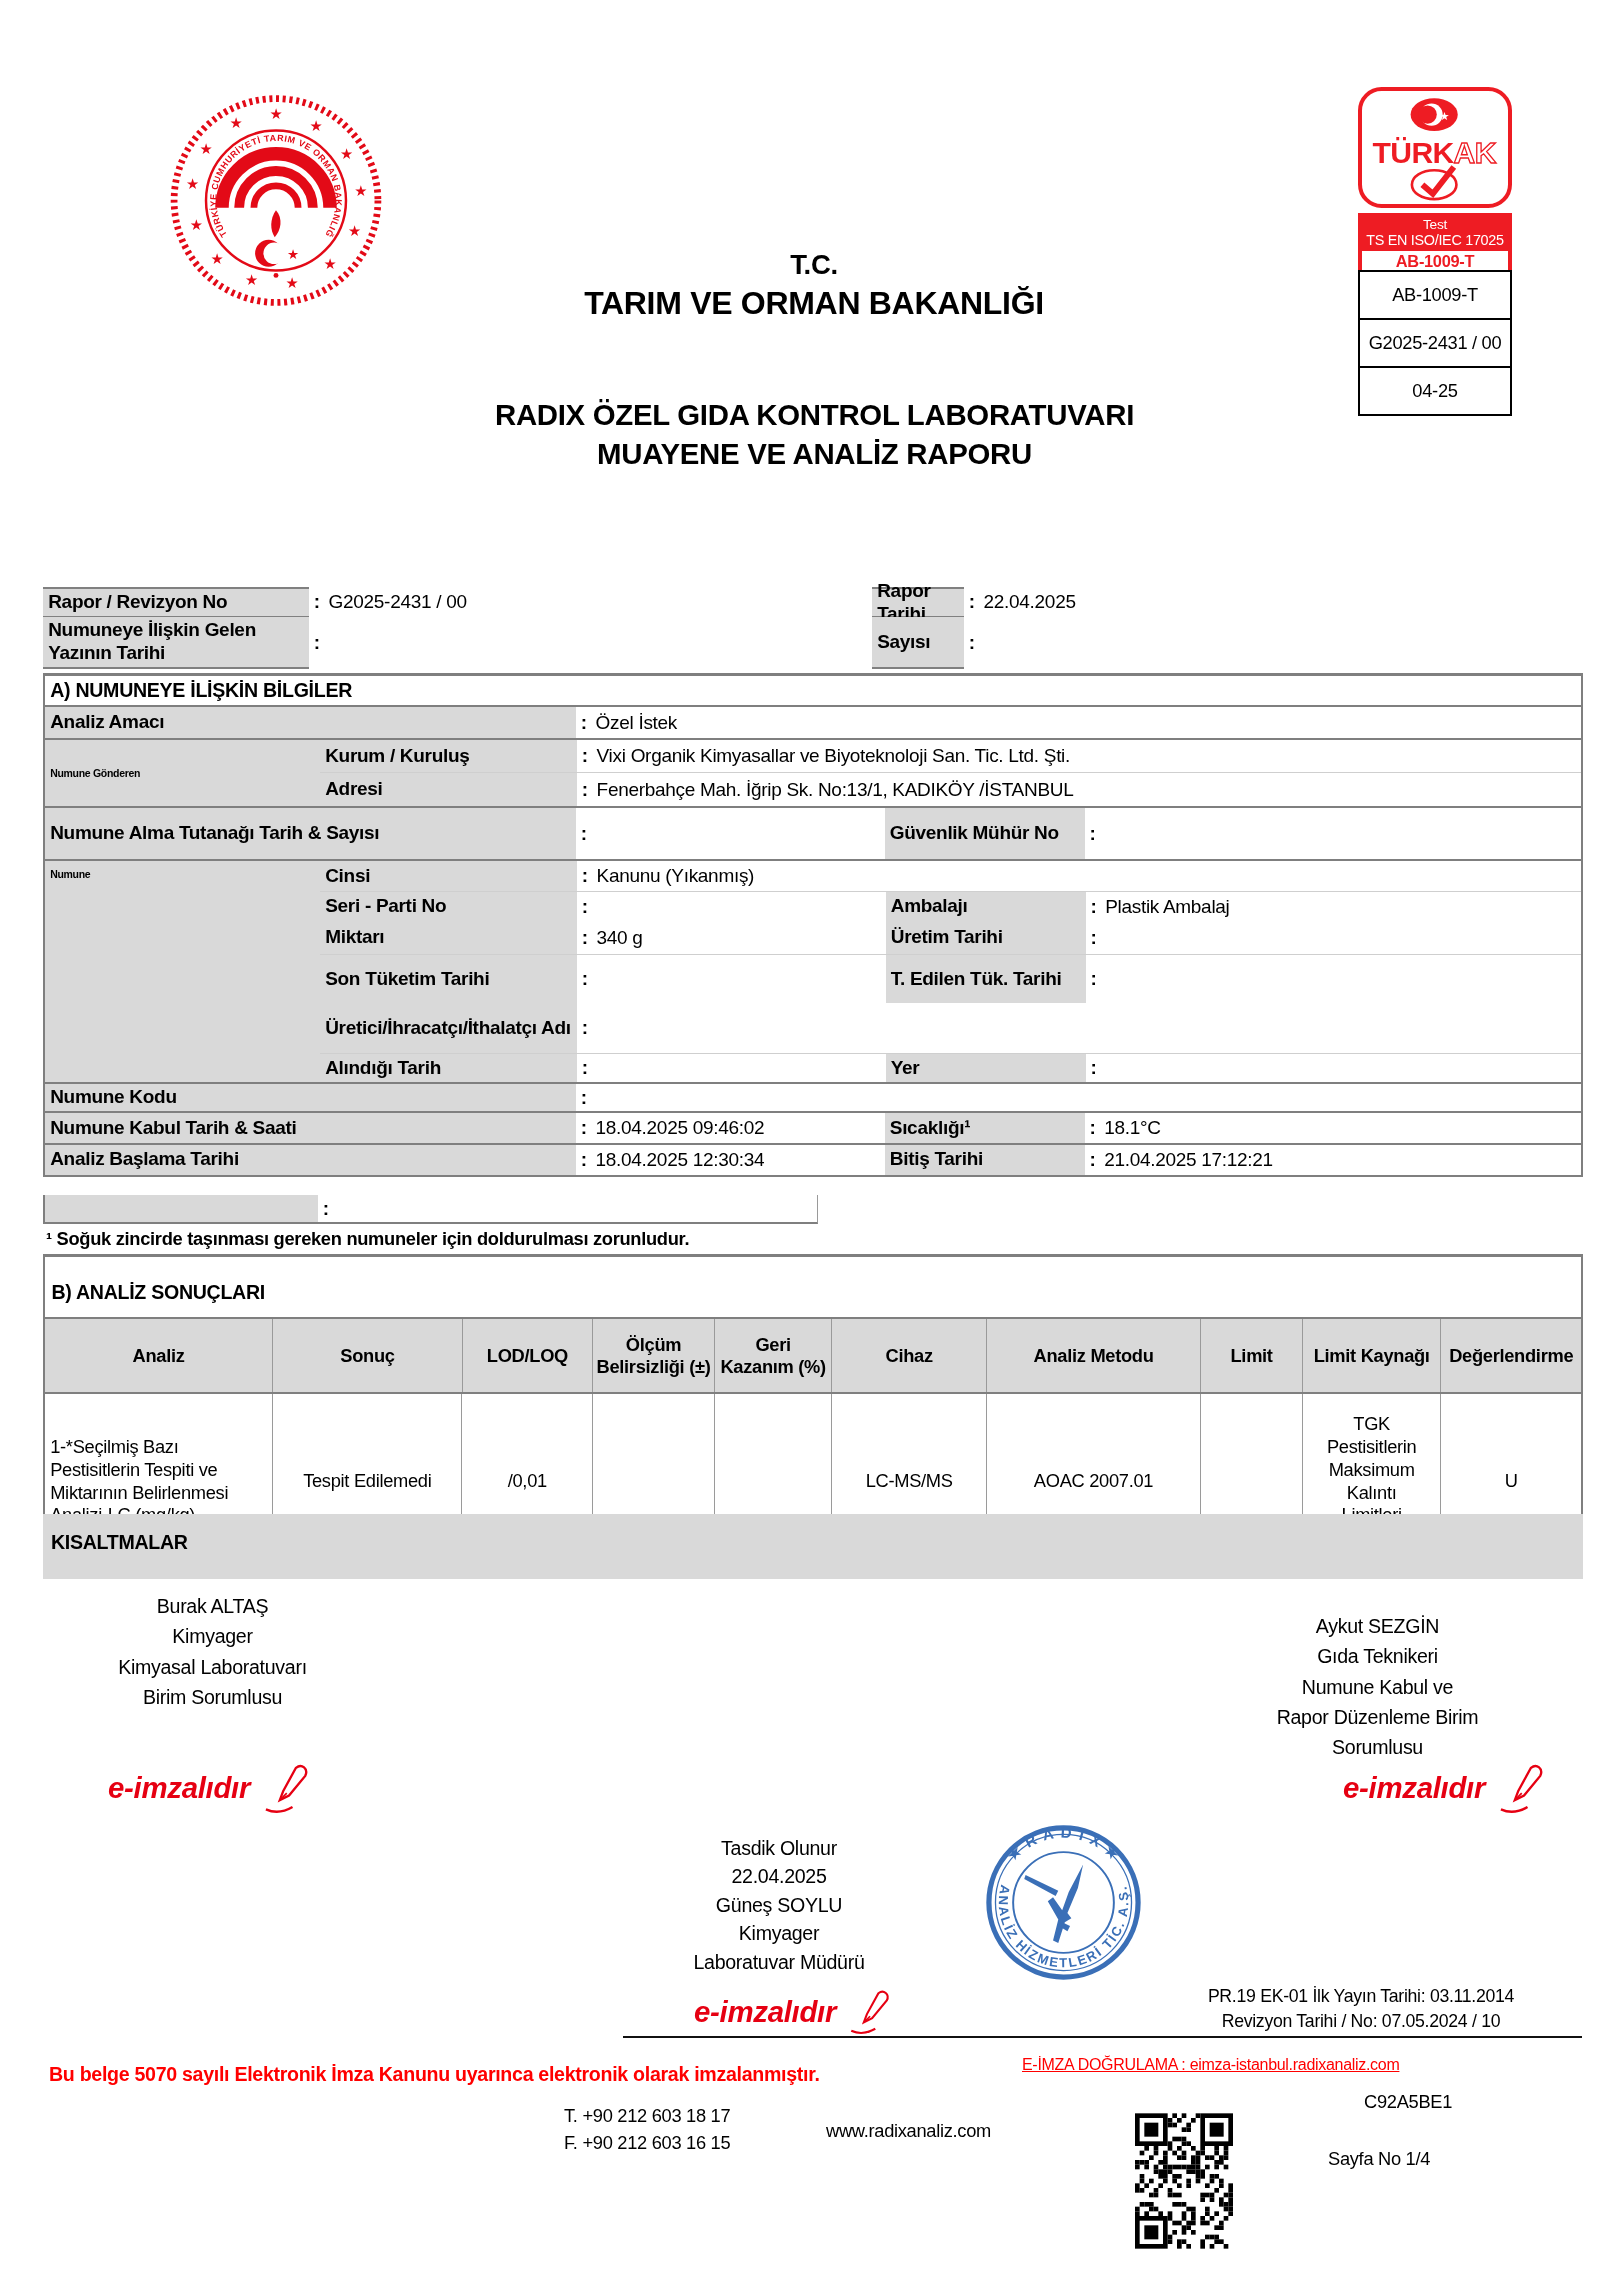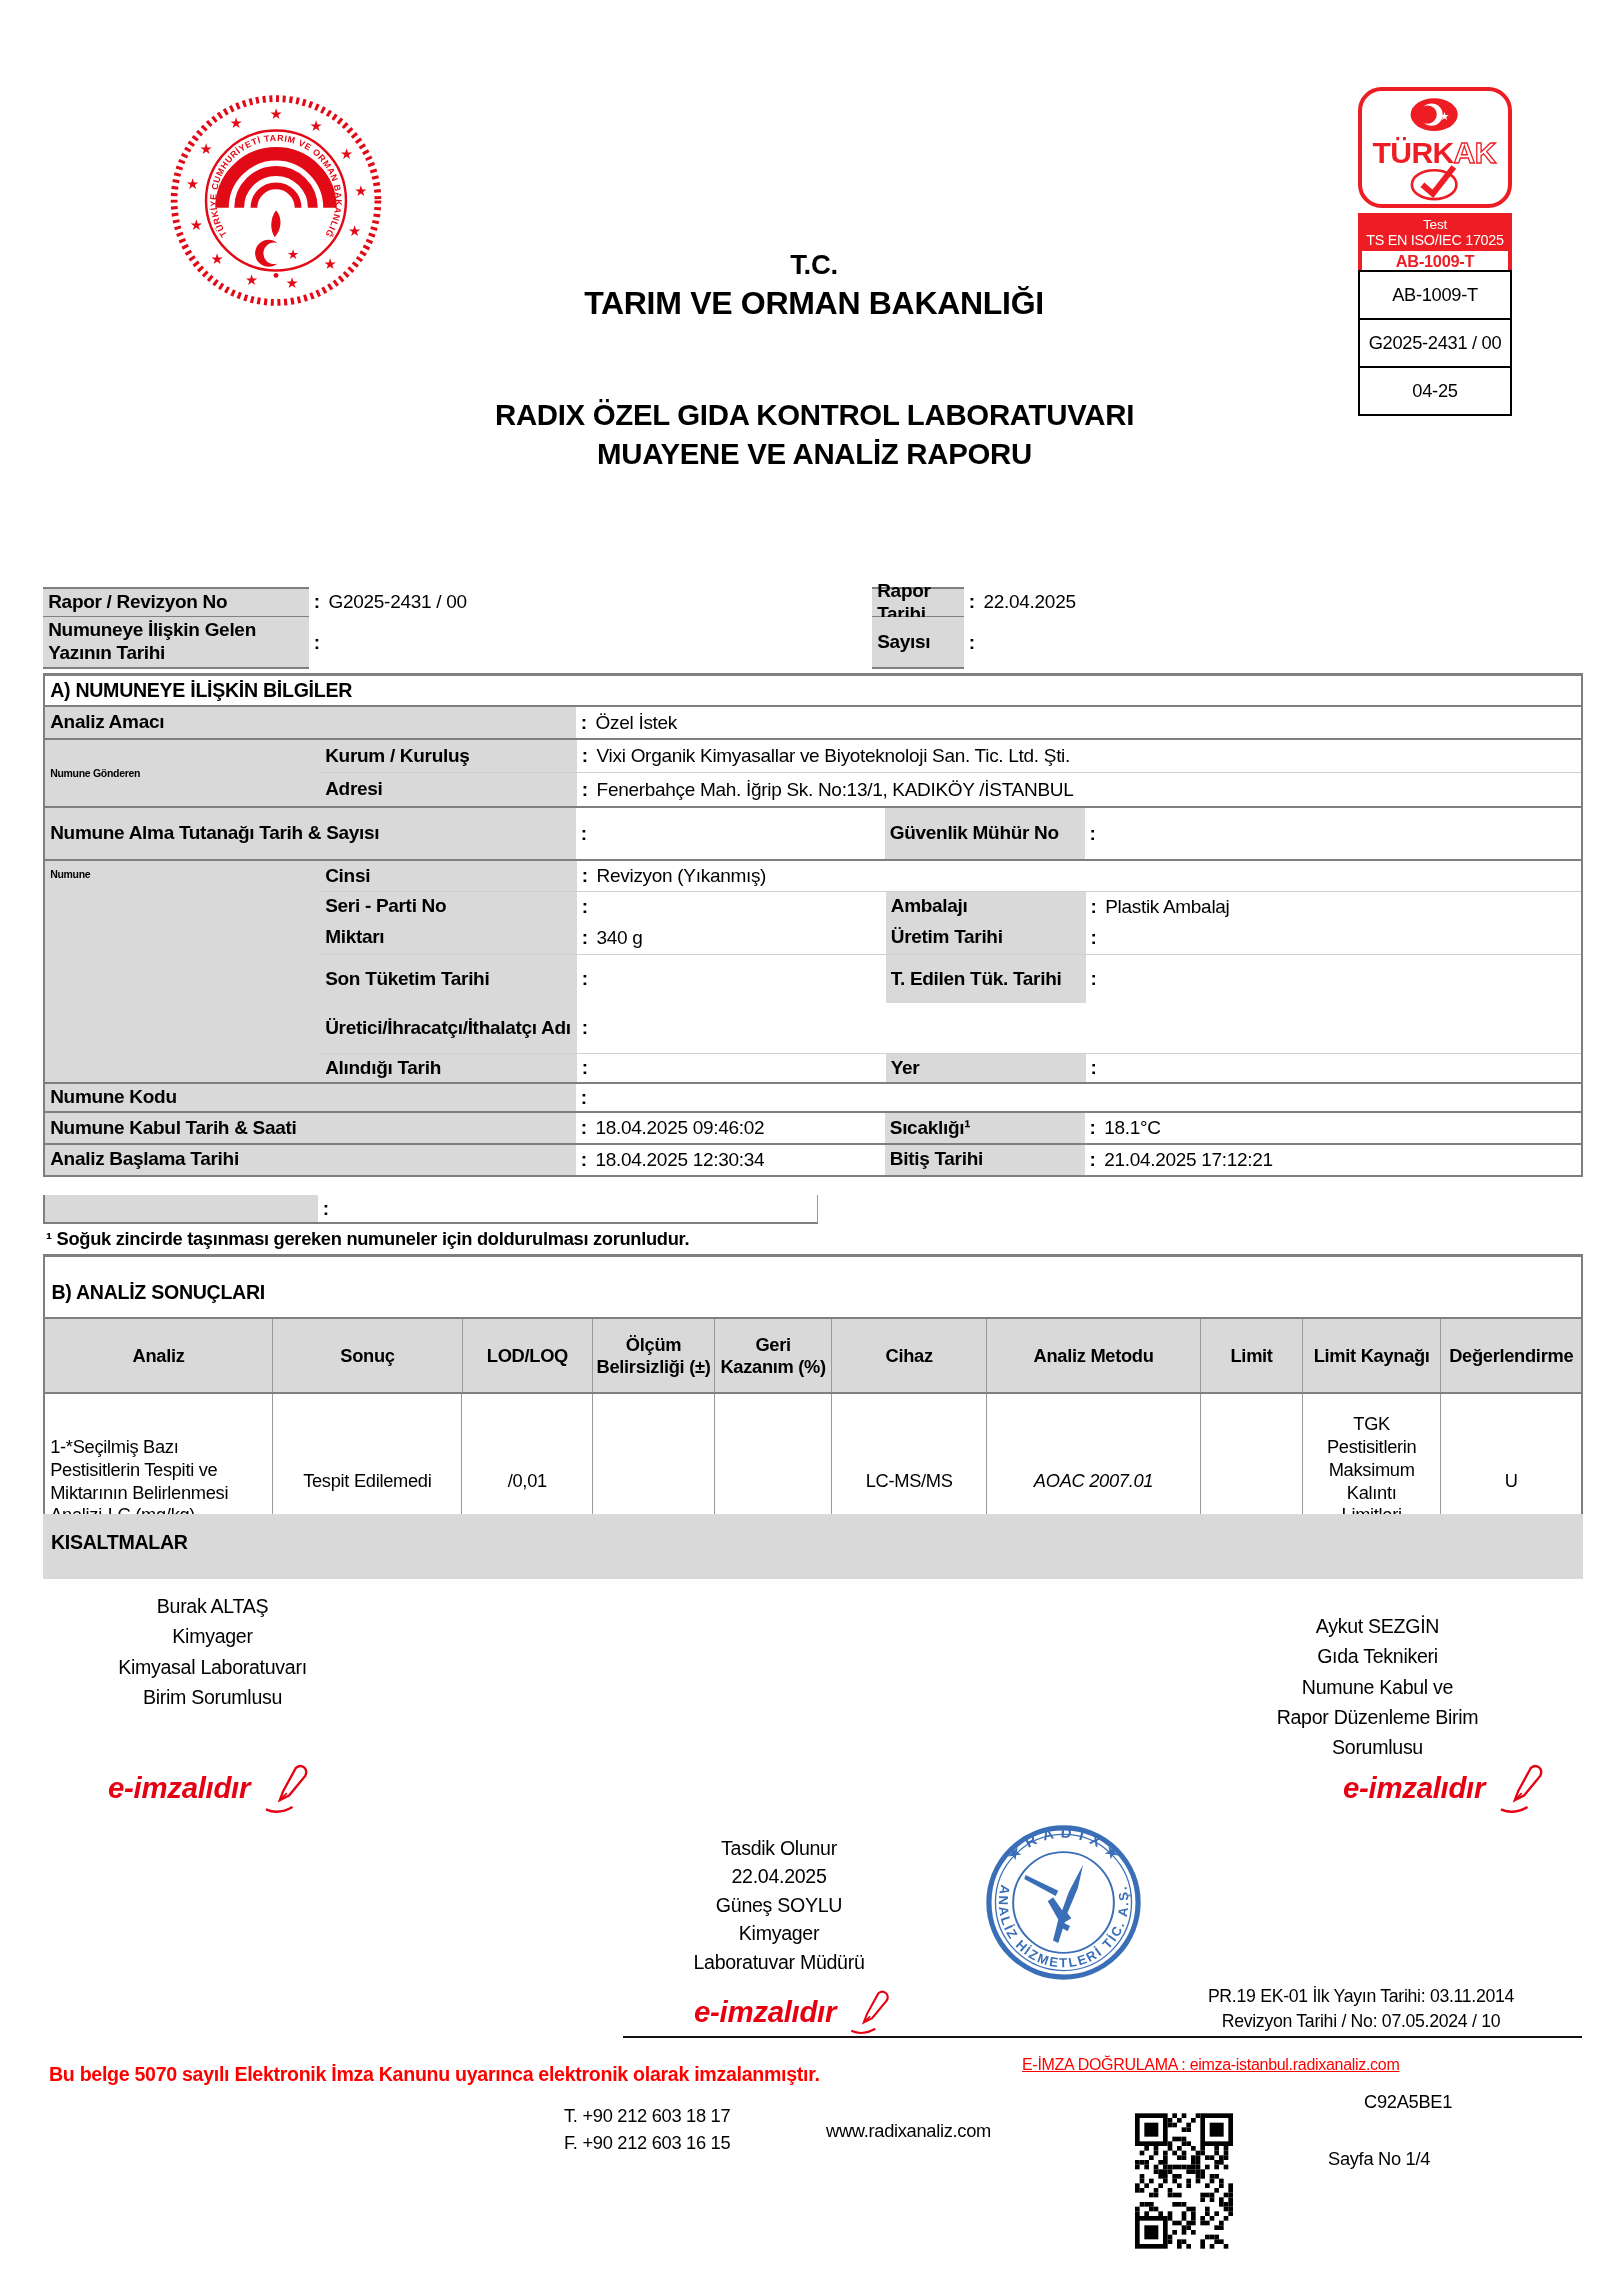--- a/index.html
+++ b/index.html
@@ -200,21 +200,21 @@
     <div class="colon"></div>
     <div class="val c-vr"></div>
   </div>
 
   <div class="agroup thick">
     <div class="lbl c-l1" style="align-items:flex-start;padding-top:6.5px;">Numune</div>
     <div class="subcol">
       <div class="arow thin" style="height:30px;">
         <div class="lbl c-l2">Cinsi</div>
         <div class="colon"></div>
-        <div class="val c-vr">Revizyon (Yıkanmış)</div>
+        <div class="val c-vr">Kanunu (Yıkanmış)</div>
       </div>
       <div class="arow" style="height:29px;">
         <div class="lbl c-l2">Seri - Parti No</div>
         <div class="colon"></div>
         <div class="val c-vl"></div>
         <div class="lbl c-rl">Ambalajı</div>
         <div class="colon"></div>
         <div class="val c-vr">Plastik Ambalaj</div>
       </div>
       <div class="arow thin" style="height:33px;">
@@ -296,21 +296,21 @@
     <div class="bc" style="width:139px;">Limit Kaynağı</div>
     <div class="bc" style="width:141px;">Değerlendirme</div>
   </div>
   <div class="bdata">
     <div class="bc analiz-cell" style="width:228px;">1-*Seçilmiş Bazı Pestisitlerin Tespiti ve Miktarının Belirlenmesi Analizi-LC (mg/kg)</div>
     <div class="bc" style="width:190px;">Tespit Edilemedi</div>
     <div class="bc" style="width:131px;">/0,01</div>
     <div class="bc" style="width:122px;"></div>
     <div class="bc" style="width:118px;"></div>
     <div class="bc" style="width:155px;">LC-MS/MS</div>
-    <div class="bc" style="width:215px;font-style:italic;">AOAC 2007.01</div>
+    <div class="bc" style="width:215px;">AOAC 2007.01</div>
     <div class="bc" style="width:102px;"></div>
     <div class="bc" style="width:139px;">TGK Pestisitlerin Maksimum Kalıntı Limitleri Yönetmeliği</div>
     <div class="bc" style="width:141px;">U</div>
   </div>
 </div>
 
 <div class="abs kbar" style="left:43px;top:1514px;width:1540px;">KISALTMALAR</div>
 
 <div class="abs sig" style="left:62px;top:1591px;width:301px;">
   <div>Burak ALTAŞ</div>

